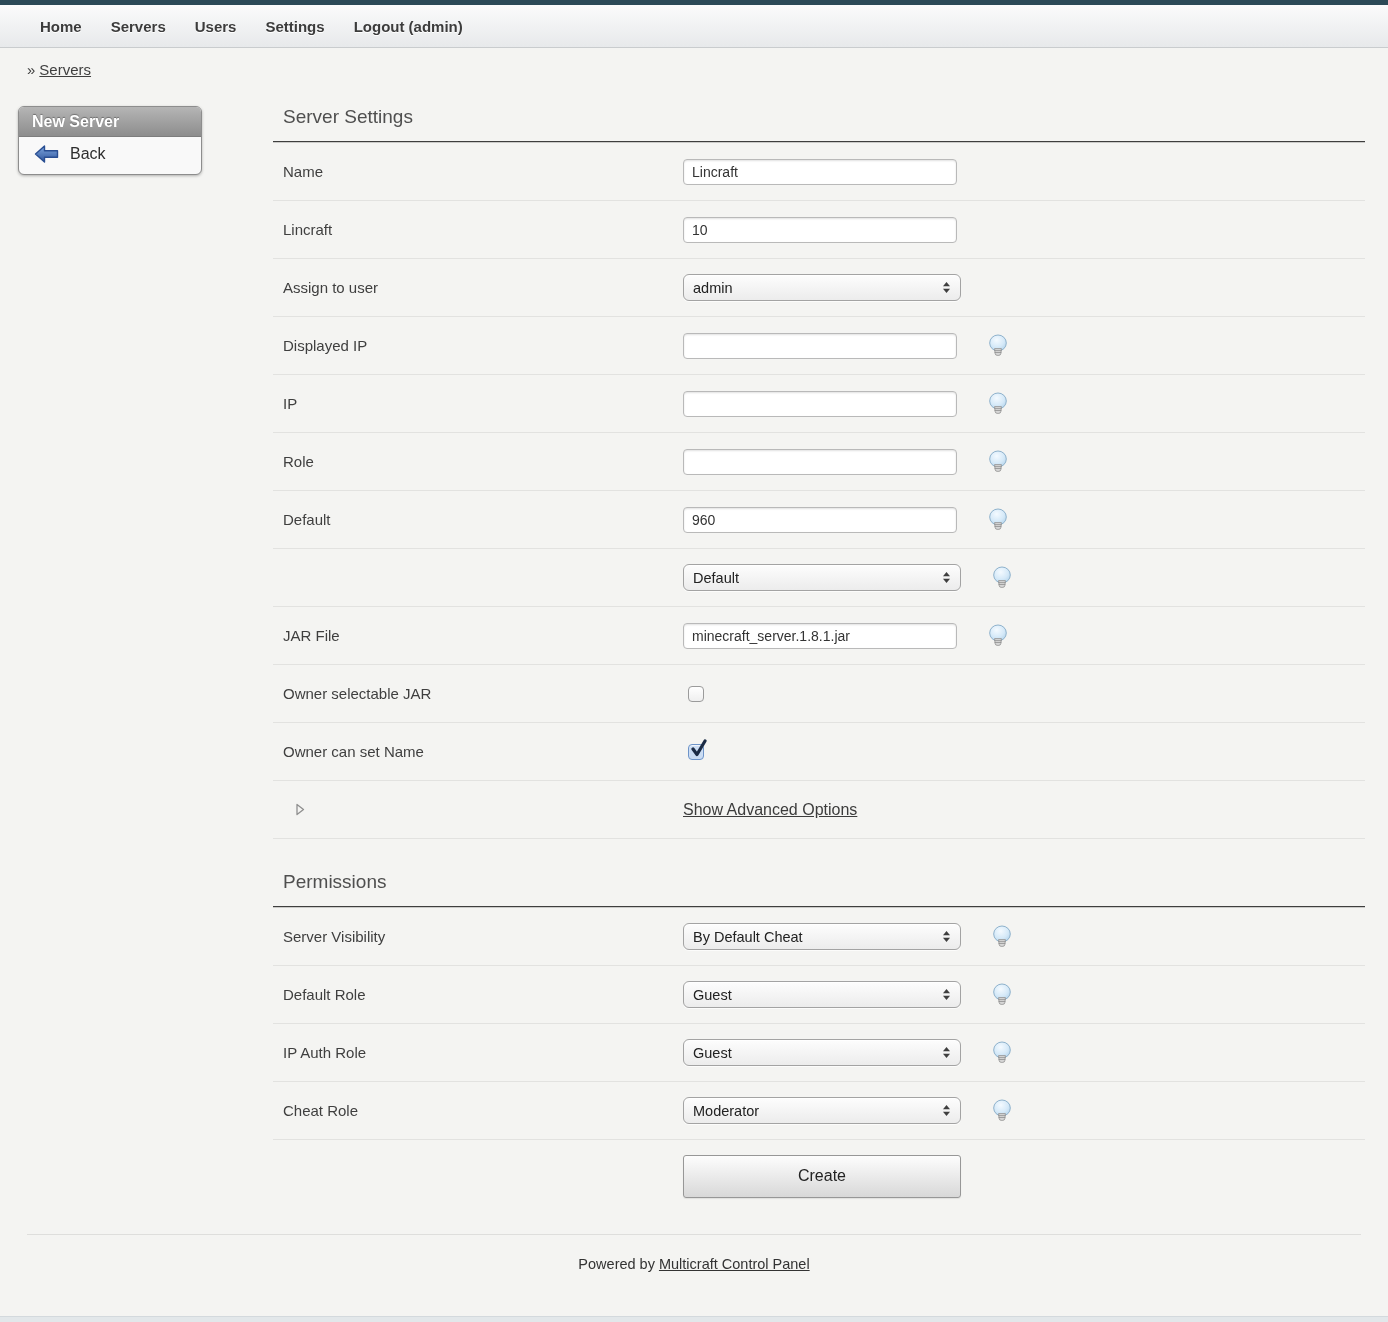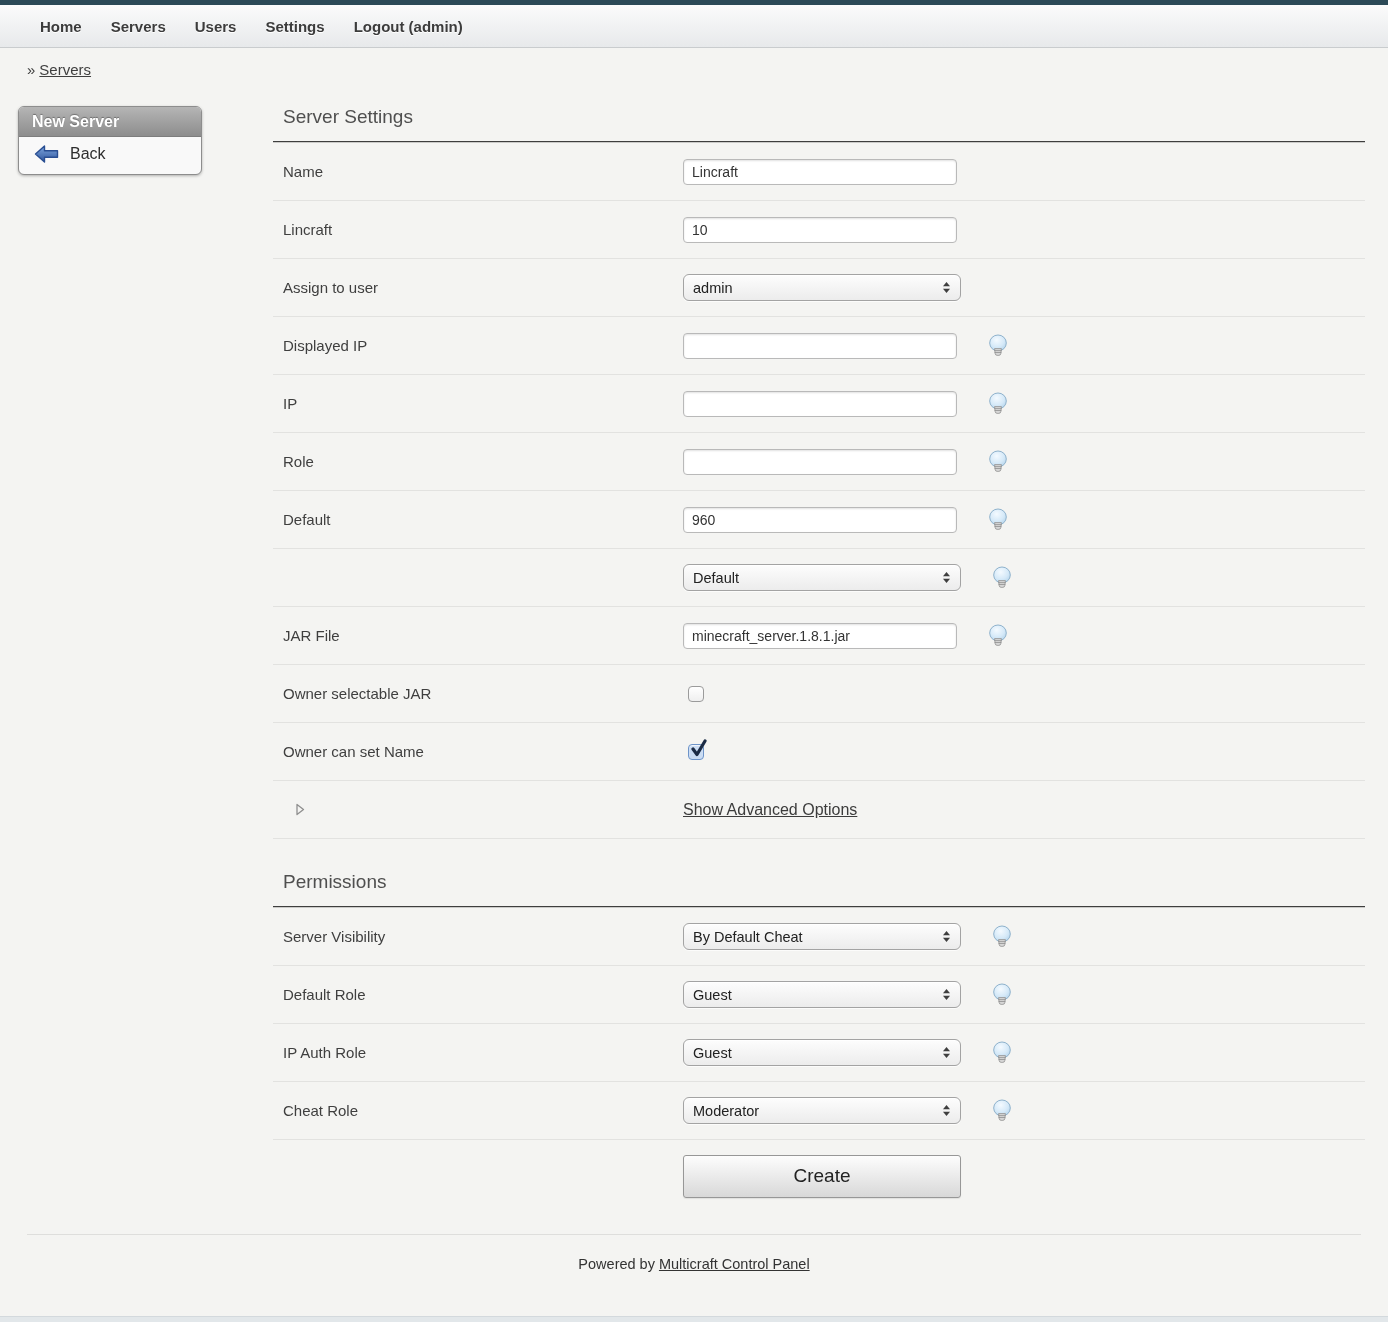--- a/index.html
+++ b/index.html
@@ -96,21 +96,21 @@
   .advanced-toggle-cell { width: 400px; flex-shrink: 0; display: flex; align-items: center; padding-left: 12px; }
   .advanced-link { font-size: 16px; color: #3c3c3c; text-decoration: underline; cursor: pointer; }
 
   
   .create-row { height: 72px; display: flex; align-items: center; padding-left: 410px; }
   .create-button {
     width: 278px; height: 43px;
     border: 1px solid #979797; border-radius: 3px;
     background: linear-gradient(#fdfdfd, #d8d8d8);
     font-family: "Liberation Sans", sans-serif;
-    font-size: 19px; color: #222222; cursor: pointer;
+    font-size: 16px; color: #222222; cursor: pointer;
     box-shadow: 0 1px 1px rgba(0,0,0,.08);
   }
 
   
   .footer-line { margin: 22px 27px 0; border-top: 1px solid #dededc; }
   .footer-text { text-align: center; padding: 21px 8px 0; font-size: 14.5px; color: #333333; }
   .footer-text .footer-link { text-decoration: underline; cursor: pointer; margin-left: 4px; }
 
   .bottom-strip {
     position: absolute; bottom: 0; left: 0; right: 0; height: 6px;

